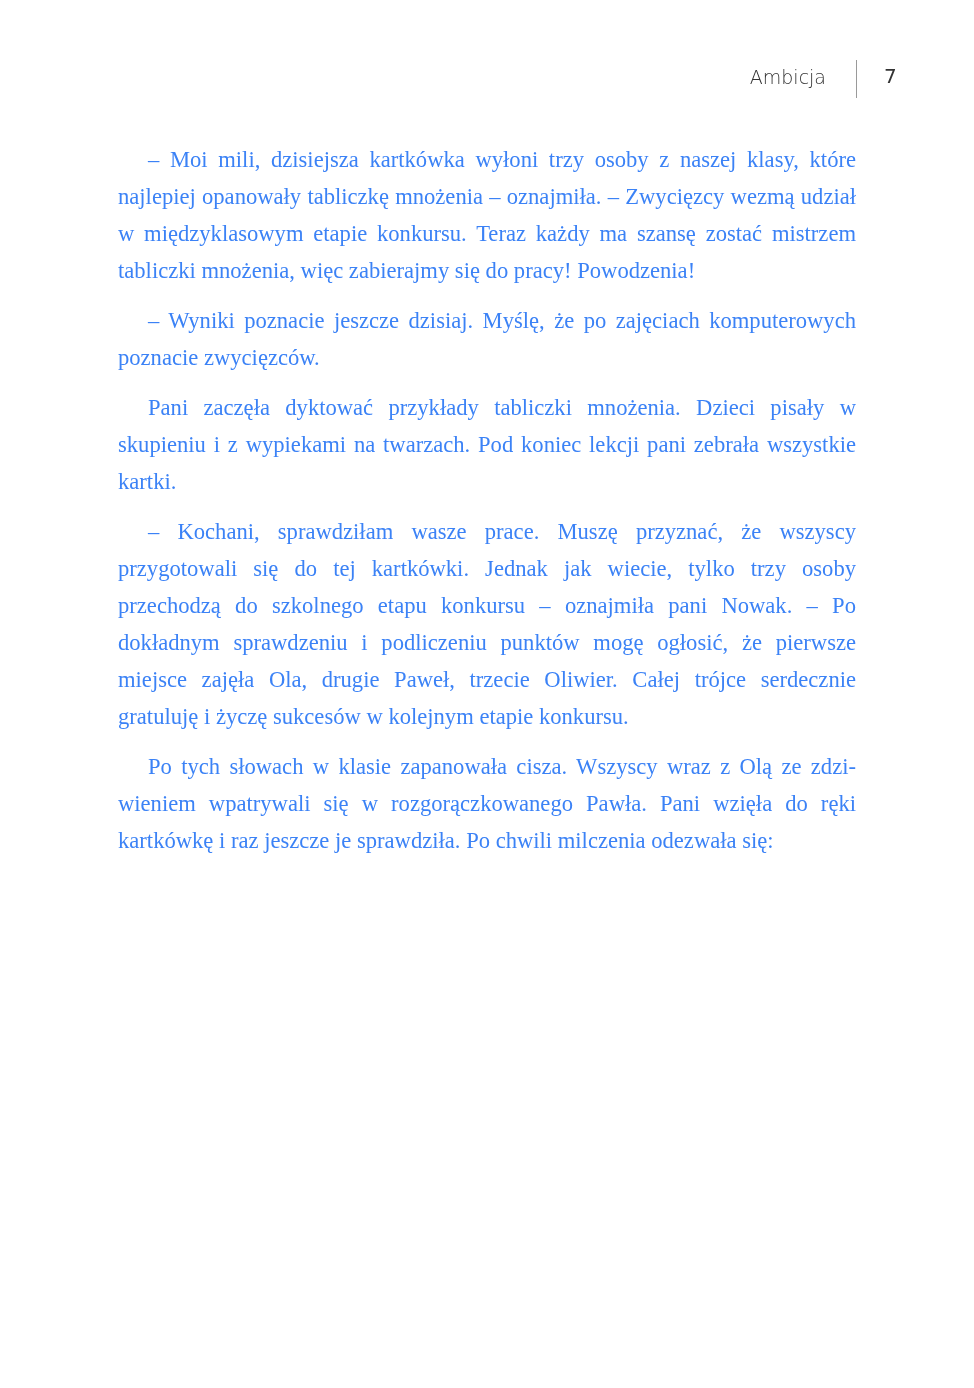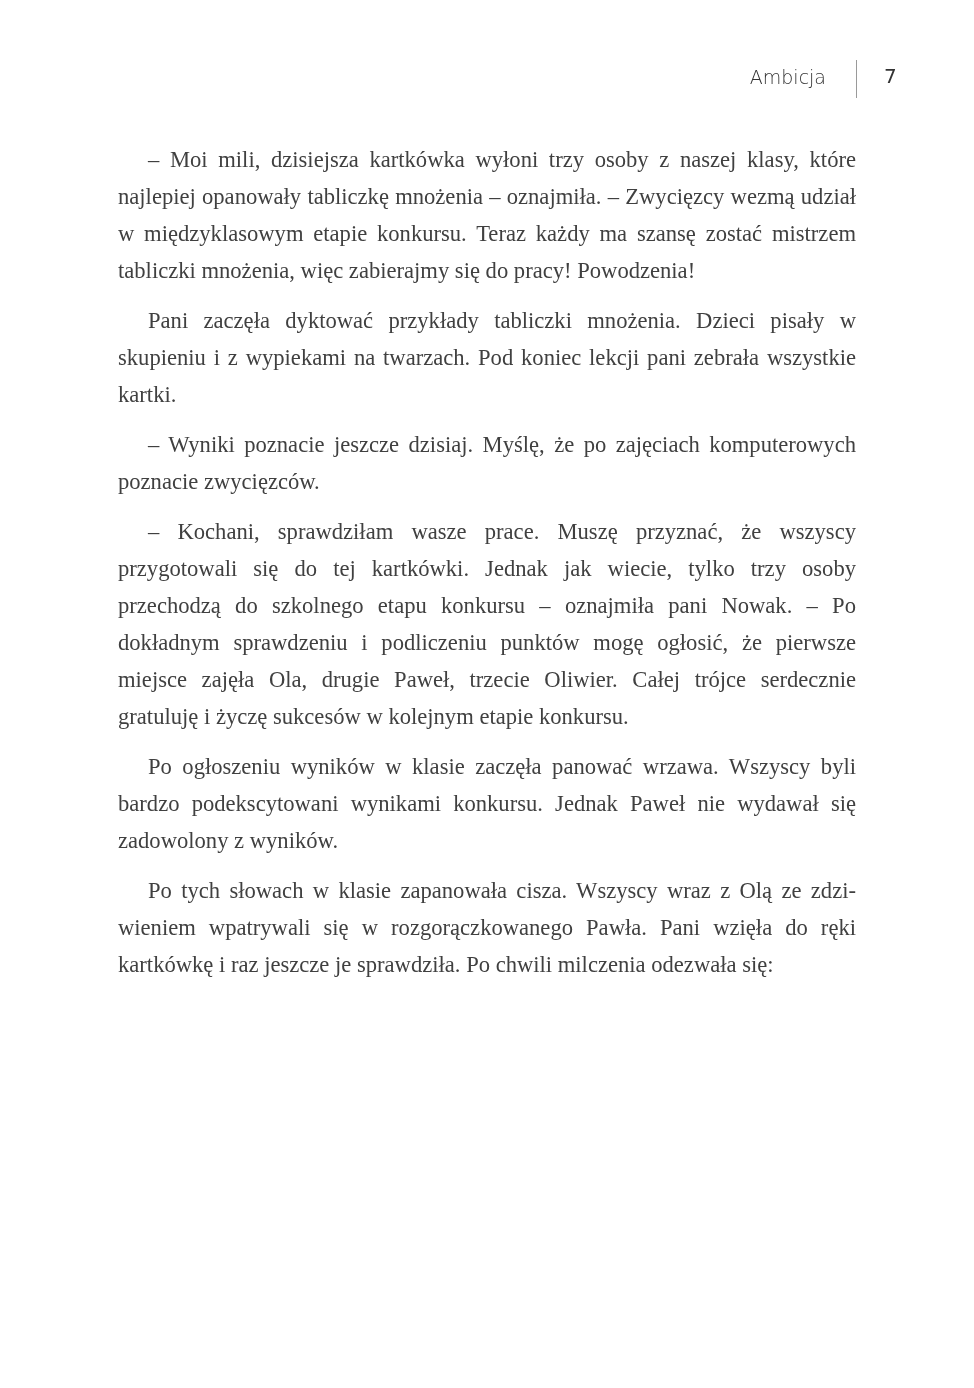--- a/index.html
+++ b/index.html
@@ -15,34 +15,33 @@
     .header-divider {
       position: absolute; left: 856px; top: 0; width: 1px; height: 38px; background: #9a9a9a;
     }
     .page-number {
       position: absolute; left: 884px; top: 4px;
       font-family: "DejaVu Sans", sans-serif; font-size: 20px; color: #333;
     }
     .body-text {
       position: absolute; left: 118px; top: 141px; width: 738px;
       font-family: "Liberation Serif", serif; font-size: 22.6px; line-height: 37px;
-      color: #404040; text-align: justify;
+      color: #3b82f6; text-align: justify;
     }
     .body-text p { margin: 0 0 13px 0; text-indent: 30px; hyphens: manual; }
     .body-text p.extra-indent { text-indent: 36px; }
   </style>
 </head>
 <body>
 
 <div class="header">
   <span class="running-title">Ambicja</span>
   <div class="header-divider"></div>
   <span class="page-number">7</span>
 </div>
 
 <div class="body-text">
   <p>– Moi mili, dzisiejsza kartkówka wyłoni trzy osoby z naszej klasy, które najlepiej opanowały tabliczkę mnożenia – oznajmiła. – Zwycięzcy wezmą udział w międzyklasowym etapie konkursu. Teraz każdy ma szansę zostać mistrzem tabliczki mnożenia, więc zabierajmy się do pracy! Powodzenia!</p>
+  <p>– Wyniki poznacie jeszcze dzisiaj. Myślę, że po zajęciach komputero­wych poznacie zwycięzców.</p>
   <p>Pani zaczęła dyktować przykłady tabliczki mnożenia. Dzieci pisały w skupieniu i z wypiekami na twarzach. Pod koniec lekcji pani zebrała wszystkie kartki.</p>
-  <p>– Wyniki poznacie jeszcze dzisiaj. Myślę, że po zajęciach komputero­wych poznacie zwycięzców.</p>
   <p>– Kochani, sprawdziłam wasze prace. Muszę przyznać, że wszyscy przygotowali się do tej kartkówki. Jednak jak wiecie, tylko trzy osoby przechodzą do szkolnego etapu konkursu – oznajmiła pani Nowak. – Po dokładnym sprawdzeniu i podliczeniu punktów mogę ogłosić, że pierwsze miejsce zajęła Ola, drugie Paweł, trzecie Oliwier. Całej trójce serdecznie gratuluję i życzę sukcesów w kolejnym etapie konkursu.</p>
-  <p>Po ogłoszeniu wyników w klasie zaczęła panować wrzawa. Wszyscy byli bardzo podekscytowani wynikami konkursu. Jednak Paweł nie wydawał się zadowolony z wyników.</p>
   <p>Po tych słowach w klasie zapanowała cisza. Wszyscy wraz z Olą ze zdzi­wieniem wpatrywali się w rozgorączkowanego Pawła. Pani wzięła do ręki kartkówkę i raz jeszcze je sprawdziła. Po chwili milczenia odezwała się:</p>
 </div>
 
 </body></html>

